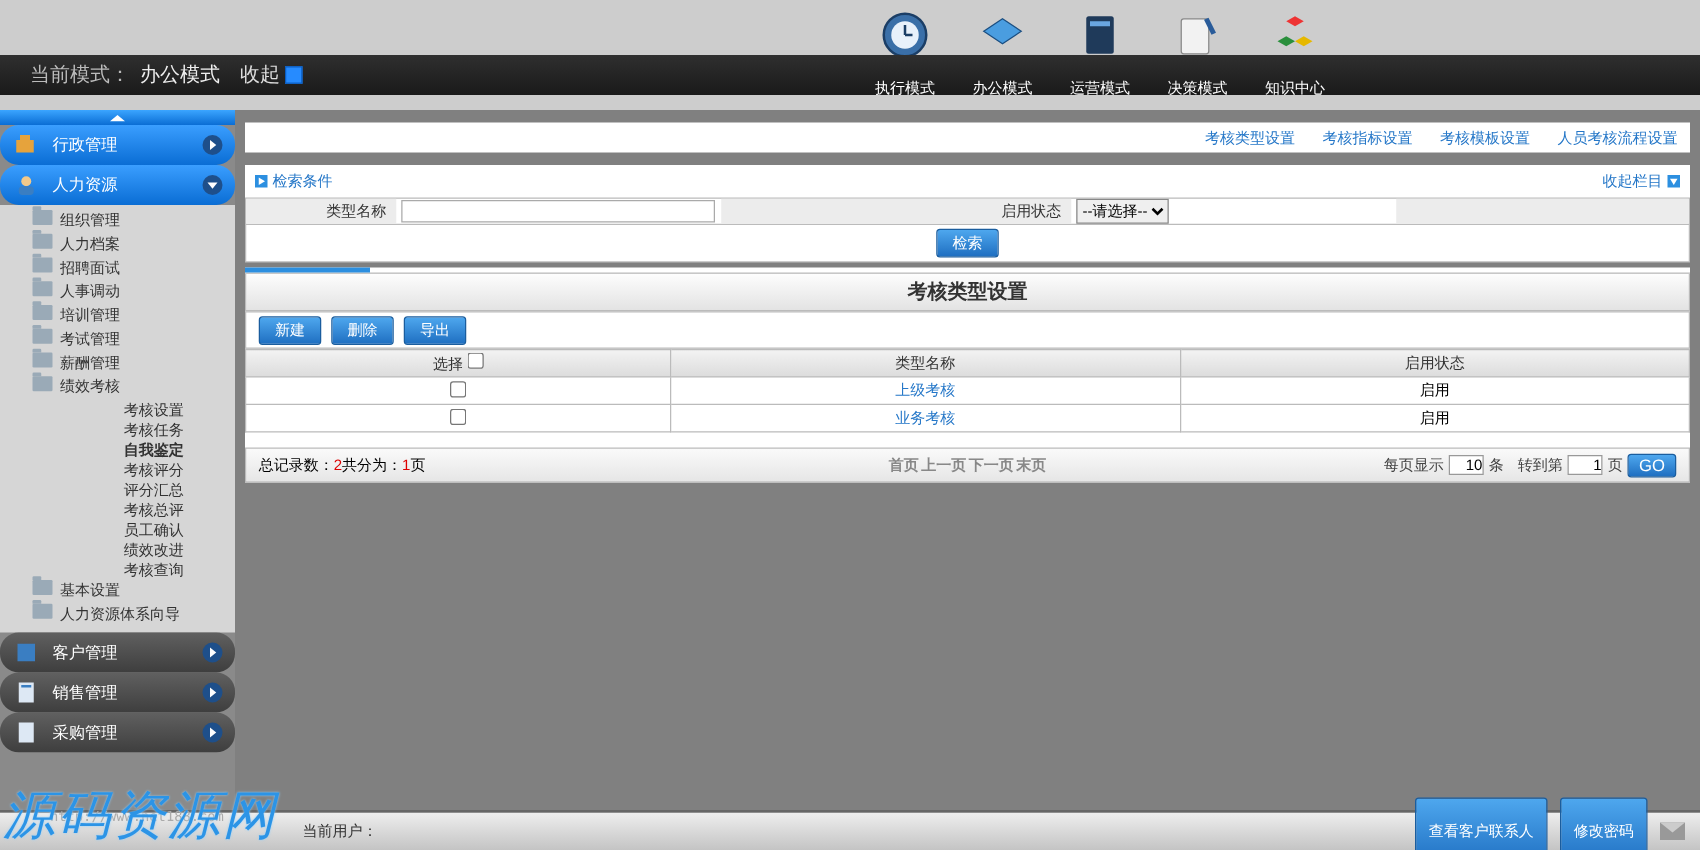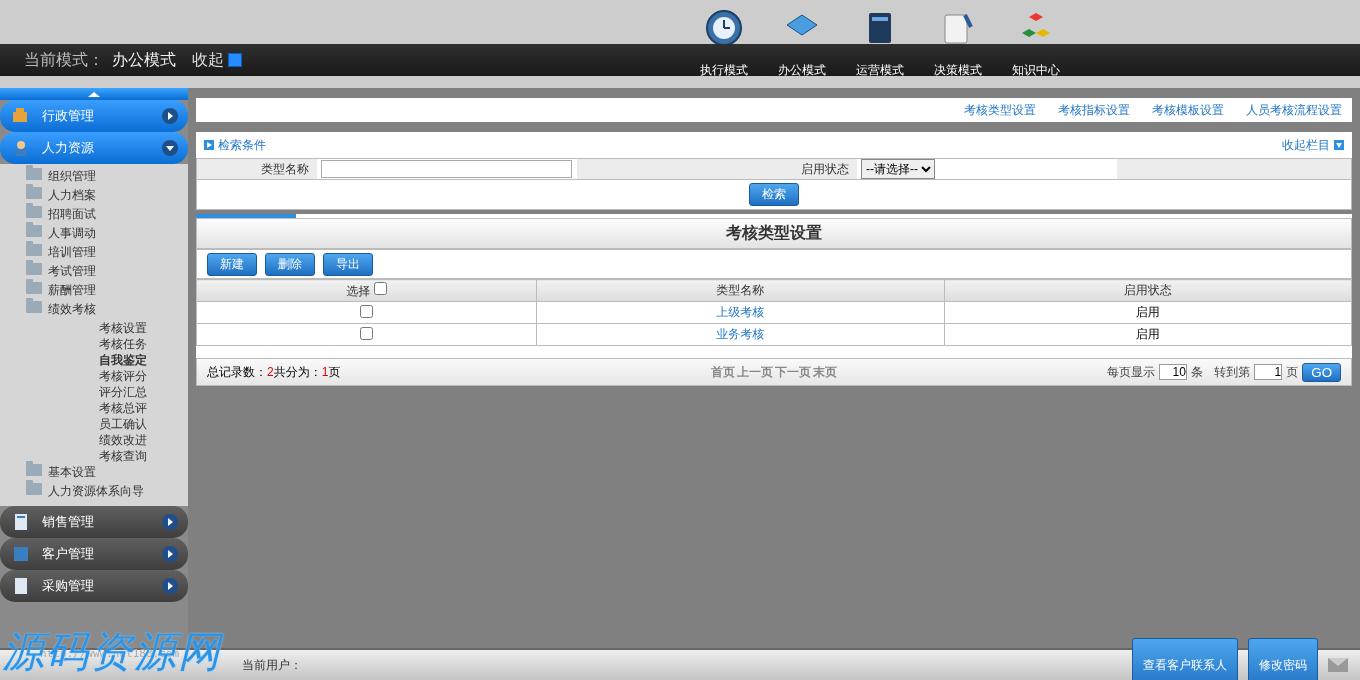--- a/index.html
+++ b/index.html
@@ -257,34 +257,34 @@
           <span>基本设置</span>
         </div>
       <div class="tree-item">
           <span class="folder-ico"></span>
           <span>人力资源体系向导</span>
         </div>
     </div>
     <div class="nav-section">
       <span class="nav-icon">
           <svg width="20" height="20" viewBox="0 0 20 20">
+            <rect x="3" y="3" width="14" height="14" fill="#3a7ec2"></rect>
+          </svg>
+        </span>
+      <span>客户管理</span>
+      <span class="arrow-circle right"></span>
+    </div>
+    <div class="nav-section">
+      <span class="nav-icon">
+          <svg width="20" height="20" viewBox="0 0 20 20">
             <rect x="4" y="2" width="12" height="16" fill="#dde8f4"></rect>
             <rect x="6" y="4" width="8" height="2" fill="#3a7ec2"></rect>
           </svg>
         </span>
       <span>销售管理</span>
-      <span class="arrow-circle right"></span>
-    </div>
-    <div class="nav-section">
-      <span class="nav-icon">
-          <svg width="20" height="20" viewBox="0 0 20 20">
-            <rect x="3" y="3" width="14" height="14" fill="#3a7ec2"></rect>
-          </svg>
-        </span>
-      <span>客户管理</span>
       <span class="arrow-circle right"></span>
     </div>
     <div class="nav-section">
       <span class="nav-icon">
           <svg width="20" height="20" viewBox="0 0 20 20">
             <rect x="4" y="2" width="12" height="16" fill="#dde8f4"></rect>
           </svg>
         </span>
       <span>采购管理</span>
       <span class="arrow-circle right"></span>

